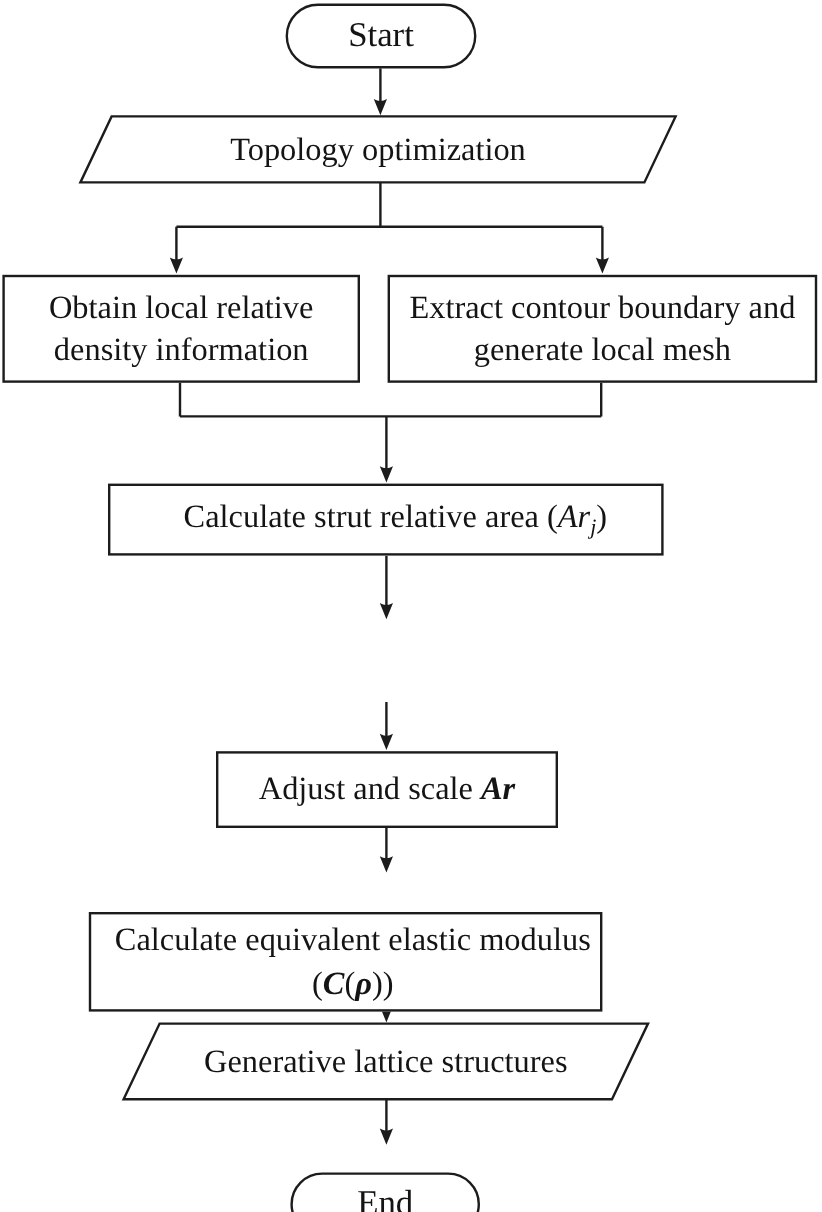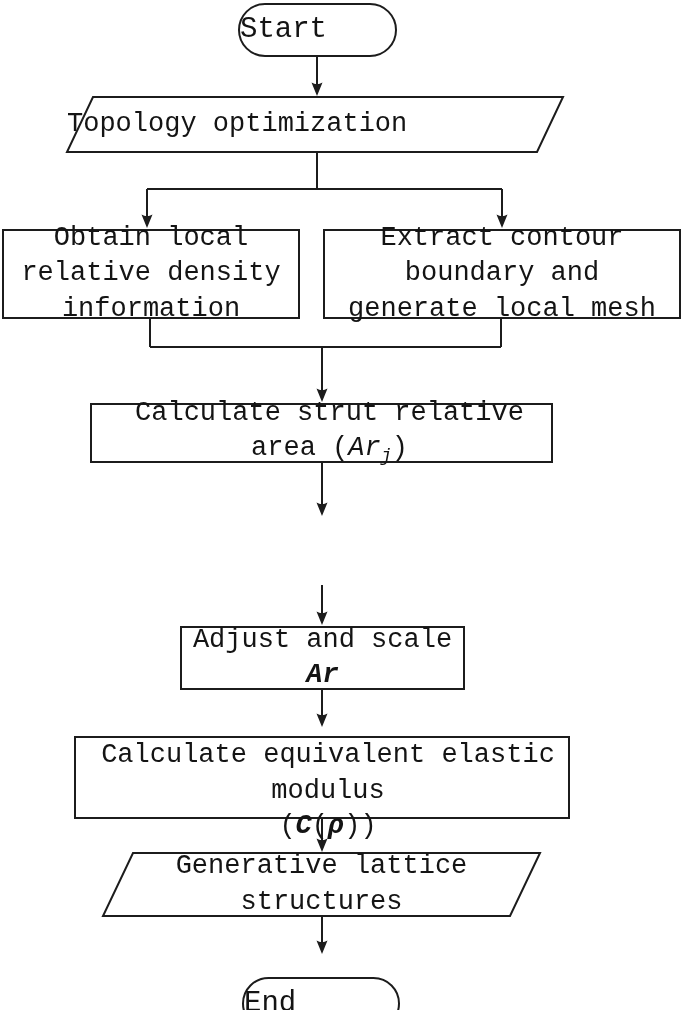--- a/index.html
+++ b/index.html
@@ -7,26 +7,25 @@
     position:relative;
     width:685px;height:1010px;
     background:#ffffff;
     font-family:"Liberation Serif","DejaVu Serif",serif;
     color:#141414;
     overflow:hidden;
   }
   .layer{position:absolute;left:0;top:0;}
   .node{
     position:absolute;
-    display:flex;align-items:center;justify-content:flex-start;
+    display:flex;align-items:center;justify-content:center;
     text-align:center;
     font-size:27px;line-height:1.3;
     box-sizing:border-box;
     background:#ffffff;
-    font-family:Liberation Mono, monospace;
   }
   .rect{border:2px solid #1c1c1c;}
   .stadium{border:2px solid #1c1c1c;border-radius:999px;font-size:29px;}
   .ptext{background:transparent;}  
   .col{flex-direction:column;}
   .vline{line-height:1.32;}
   i.v{font-style:italic;}
   sub.v{font-style:italic;font-size:0.68em;}
   b i, i b{font-weight:bold;}
 </style>
@@ -84,21 +83,21 @@
 
   <div class="node rect" style="left:90px;top:403px;width:463px;height:60px;padding-left:16px;">
     <span><span>Calculate strut relative area (</span><i class="v">Ar</i><sub class="v">j</sub><span>)</span></span>
   </div>
 
 
   <div class="node rect" style="left:180px;top:626px;width:285px;height:64px;">
     <span><span>Adjust and scale </span><b><i class="v">Ar</i></b></span>
   </div>
 
-  <div class="node rect col" style="left:74px;top:736px;width:496px;height:83px;padding-left:12px;">
+  <div class="node rect col" style="left:74px;top:760px;width:428px;height:83px;padding-left:12px;">
     <div class="vline">Calculate equivalent elastic modulus</div>
     <div class="vline"><span>(</span><b><i class="v">C</i></b><span>(</span><b><i class="v">ρ</i></b><span>))</span></div>
   </div>
 
   <div class="node ptext" style="left:103px;top:855px;width:437px;height:59px;">
     <span>Generative lattice structures</span>
   </div>
 
   <div class="node stadium" style="left:242px;top:955px;width:158px;height:53px;margin-top:22px;">
     <span>End</span>

